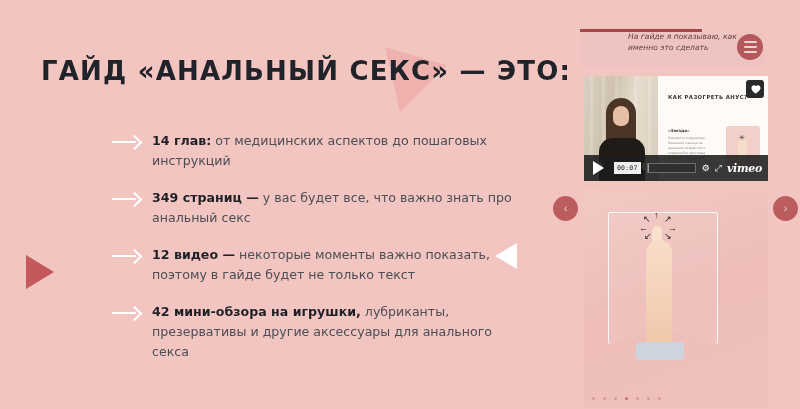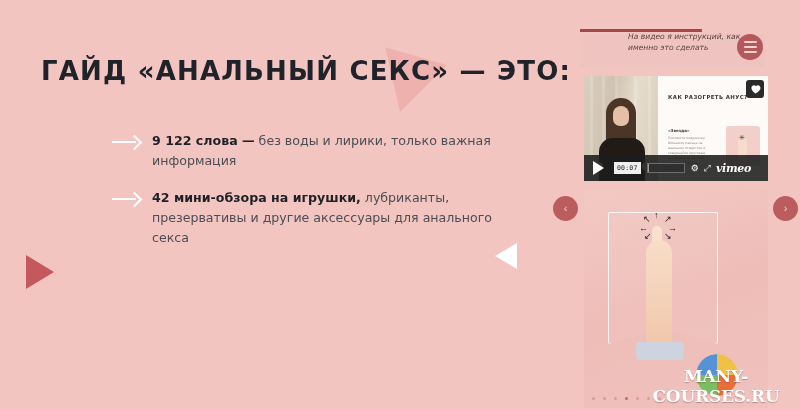--- a/index.html
+++ b/index.html
@@ -374,21 +374,21 @@
     font-size: 9px;
     margin-right: 5px;
     line-height: 1;
   }
   #vimeo-logo {
     color: #ffffff;
     font-size: 11px;
     font-style: italic;
     font-weight: 700;
     font-family: "DejaVu Serif", serif;
-    margin-right: 17px;
+    margin-right: 6px;
     letter-spacing: -0.3px;
   }
 
   
   #illus {
     position: absolute;
     left: 4px;
     top: 190px;
     width: 184px;
     height: 218px;
@@ -514,40 +514,48 @@
 <div id="stage">
 
   <div class="tri" id="tri-title"></div>
   <div class="tri" id="tri-left-red"></div>
   <div class="tri" id="tri-white"></div>
 
   <div id="title">ГАЙД «АНАЛЬНЫЙ СЕКС» — ЭТО:</div>
 
   <div id="bullets">
 
-
-
-
     <div class="bullet">
       <span class="bullet-arrow"></span>
-      <span class="bullet-text"><b>9 122 слова —</b><span> без воды и лирики, только важная информация</span></span>
+      <span class="bullet-text"><b>14 глав:</b><span> от медицинских аспектов до пошаговых инструкций</span></span>
     </div>
+
+    <div class="bullet">
+      <span class="bullet-arrow"></span>
+      <span class="bullet-text"><b>349 страниц —</b><span> у вас будет все, что важно знать про анальный секс</span></span>
+    </div>
+
+    <div class="bullet">
+      <span class="bullet-arrow"></span>
+      <span class="bullet-text"><b>12 видео —</b><span> некоторые моменты важно показать, поэтому в гайде будет не только текст</span></span>
+    </div>
+
 
     <div class="bullet">
       <span class="bullet-arrow"></span>
       <span class="bullet-text"><b>42 мини-обзора на игрушки,</b><span> лубриканты, презервативы и другие аксессуары для анального секса</span></span>
     </div>
 
   </div>
 
   <div id="right-col">
 
     <div id="top-rule"></div>
     <div id="caption-box"></div>
-    <div id="caption-text">На видео я инструкций, как именно это сделать</div>
+    <div id="caption-text">На гайде я показываю, как именно это сделать</div>
 
     <div id="menu-button">
       <span></span>
       <span></span>
       <span></span>
     </div>
 
     <div id="video">
 
       <div id="video-left">
@@ -617,23 +625,14 @@
         <span class="dot"></span>
         <span class="dot"></span>
       </div>
     </div>
 
   </div>
 
   <div class="nav-arrow" id="nav-prev">‹</div>
   <div class="nav-arrow" id="nav-next">›</div>
 
-  <div id="watermark">
-    <div id="wm-logo">
-      <div class="wm-seg" style="left:0;top:0;background:#4a90d9;border-radius:100% 0 0 0;"></div>
-      <div class="wm-seg" style="left:50%;top:0;background:#f0c23c;border-radius:0 100% 0 0;"></div>
-      <div class="wm-seg" style="left:50%;top:50%;background:#e8682f;border-radius:0 0 100% 0;"></div>
-      <div class="wm-seg" style="left:0;top:50%;background:#6fbf5b;border-radius:0 0 0 100%;"></div>
-    </div>
-    <div id="wm-text">MANY-COURSES.RU</div>
-  </div>
 
 </div>
 
 </body></html>

